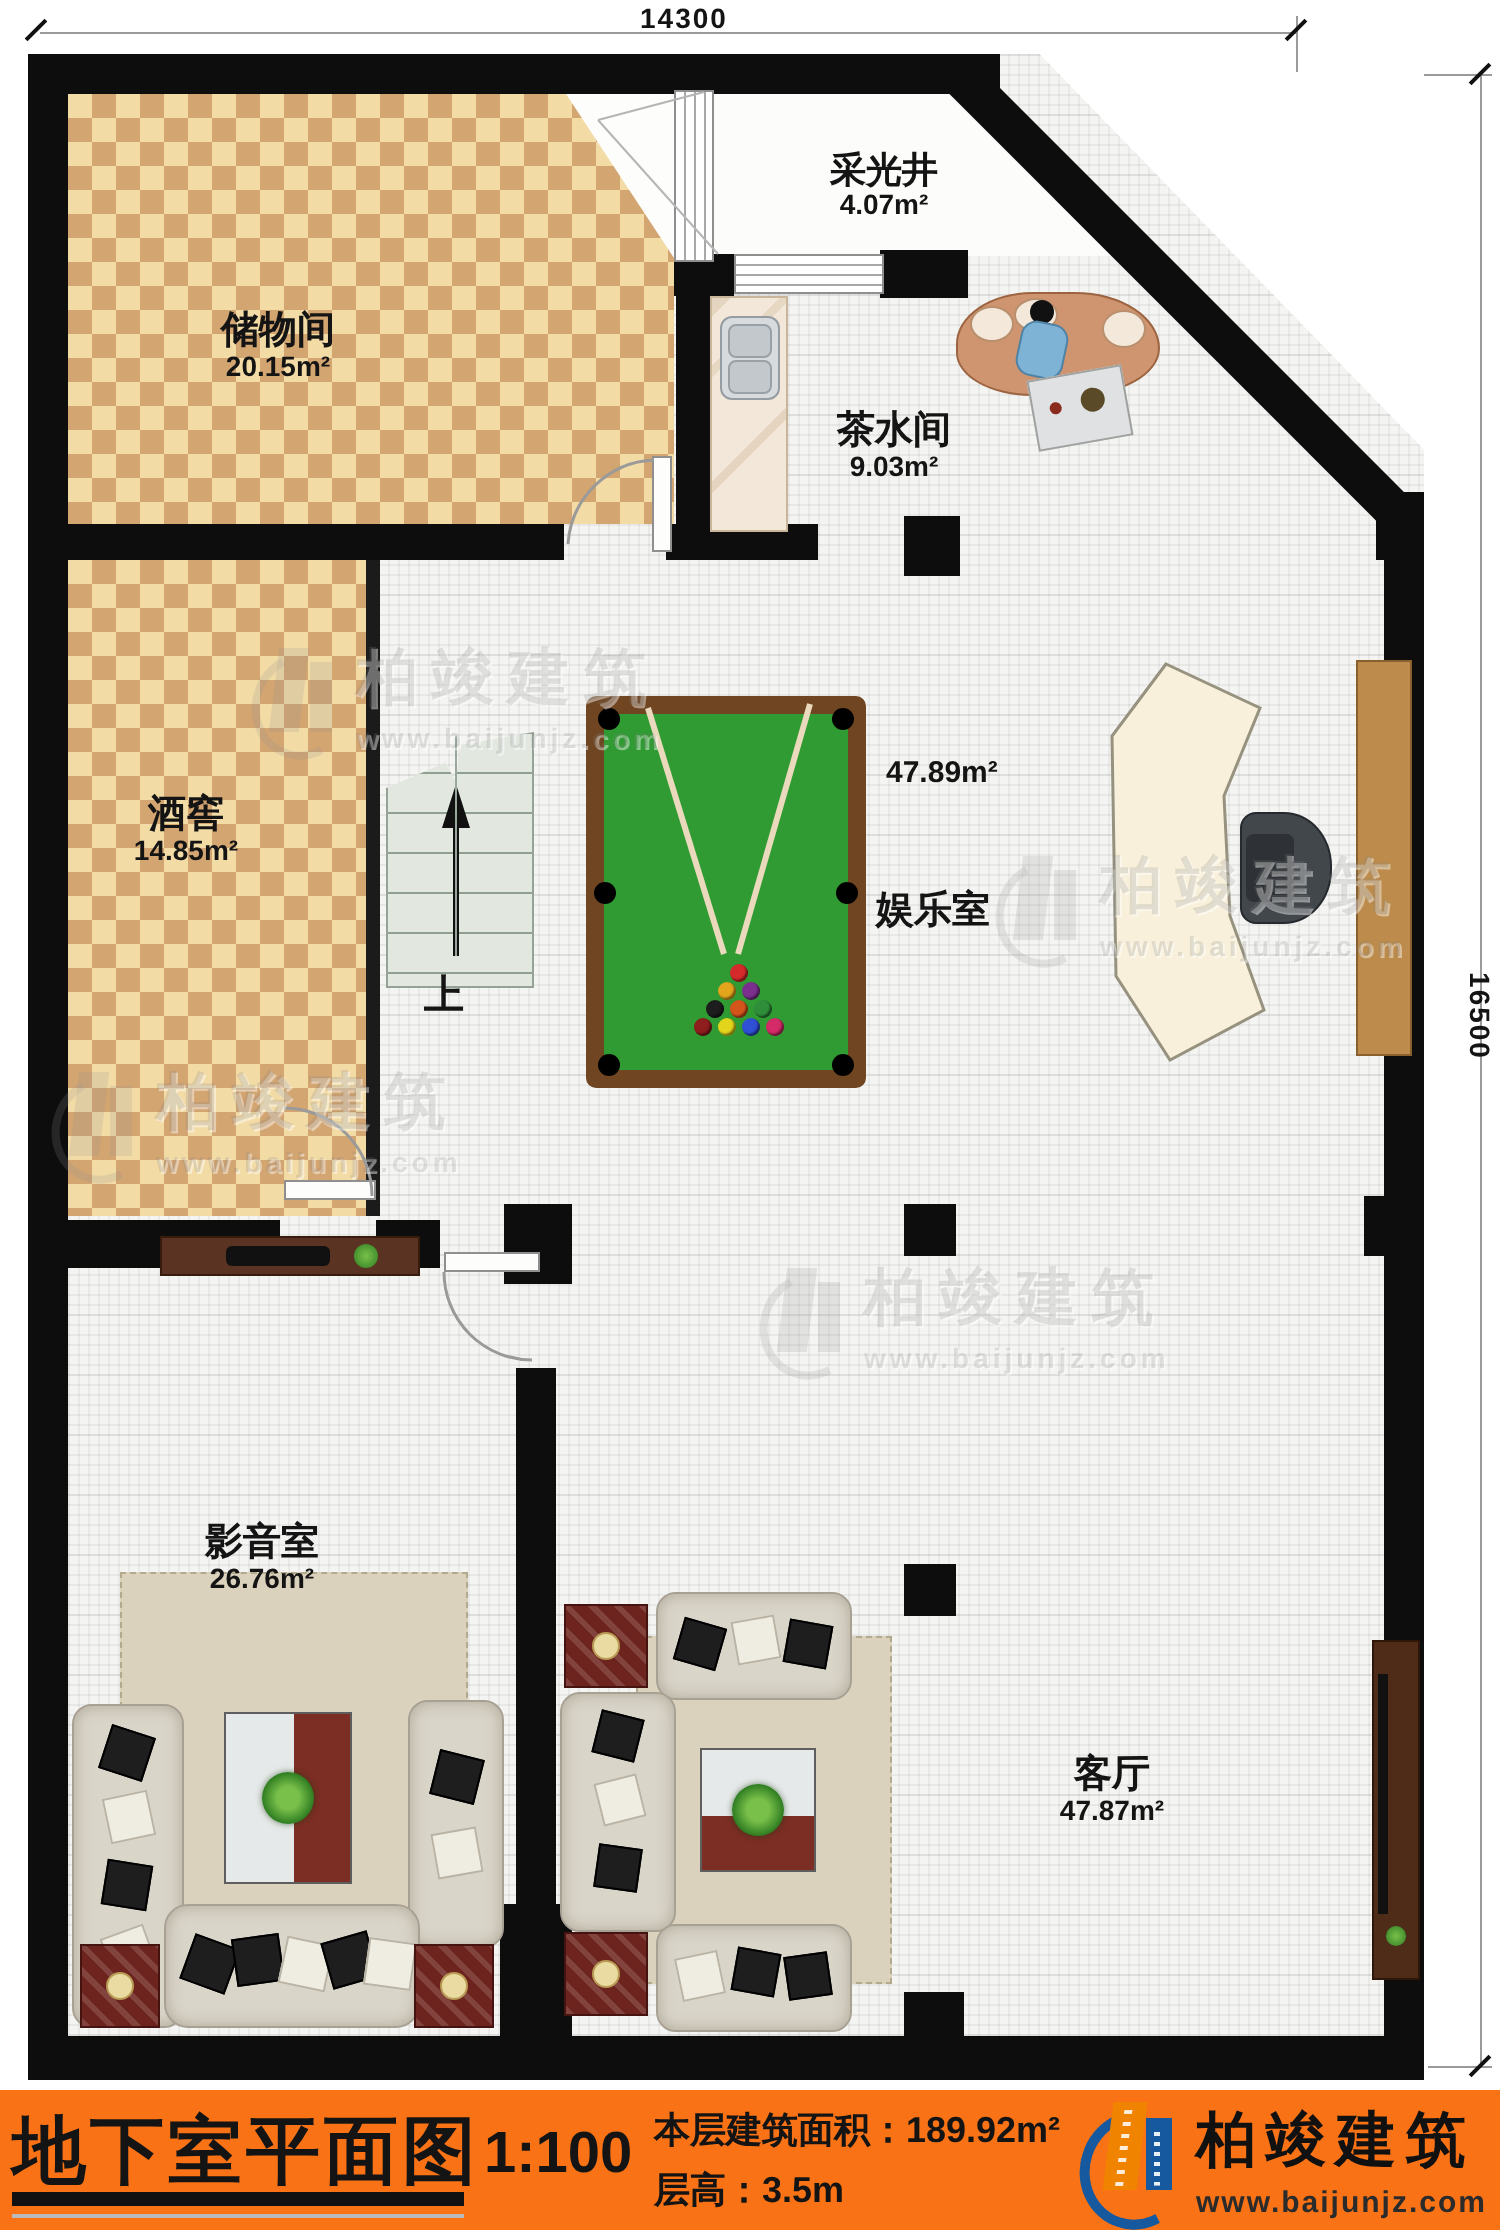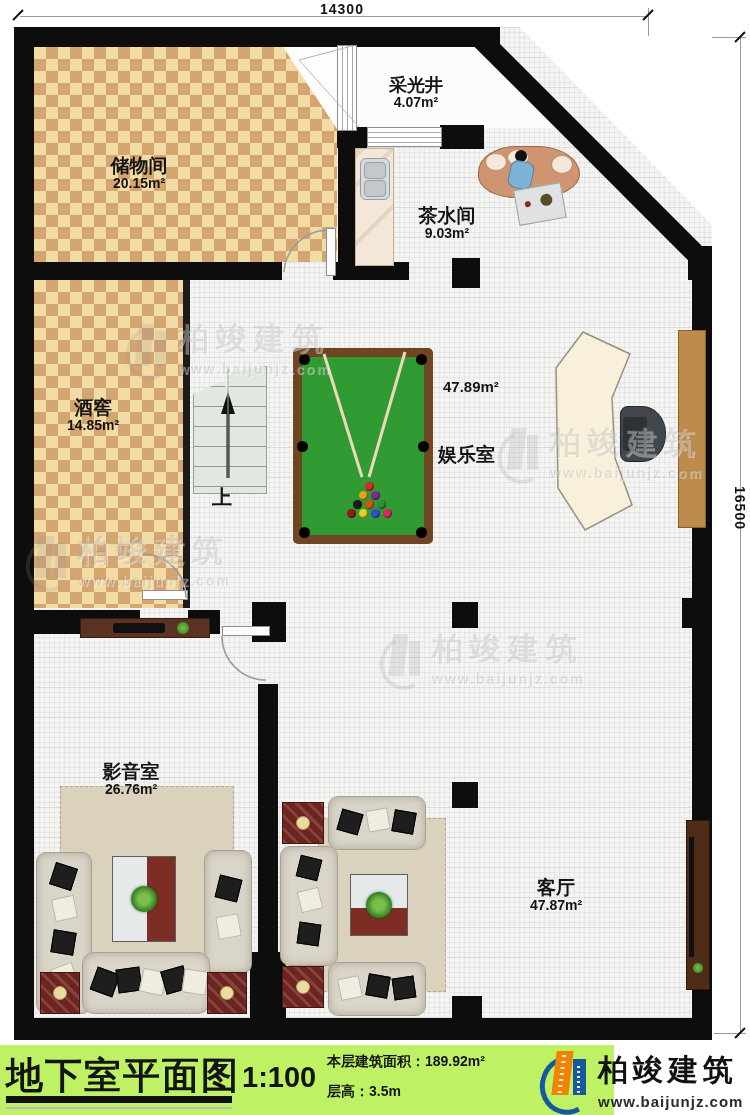--- a/index.html
+++ b/index.html
@@ -49,21 +49,21 @@
   .wm-swoosh{left:-2px;top:4px;width:42px;height:46px;border:4px solid transparent;
     border-left:4px solid rgba(145,145,145,.35);border-bottom:4px solid rgba(145,145,145,.35);
     border-radius:50%;transform:rotate(18deg);}
   .wm-brand{font-size:31px;font-weight:bold;letter-spacing:7px;color:rgba(128,128,128,.38);
     text-shadow:1px 1px 0 rgba(255,255,255,.8);}
   .wm-url{font-size:14px;font-weight:bold;letter-spacing:2px;color:rgba(128,128,128,.38);
     text-shadow:1px 1px 0 rgba(255,255,255,.8);margin-top:1px;}
   
   .page-title{font-size:37px;font-weight:bold;letter-spacing:2px;}
   .scale-text{font-size:29px;font-weight:bold;}
-  .spec-line{font-size:14px;font-weight:bold;}
+  .spec-line{font-size:18px;font-weight:bold;}
   .logo-icon{position:relative;width:50px;height:58px;}
   .lg-b1{position:absolute;left:12px;top:2px;width:17px;height:44px;background:#f08300;transform:skewX(-7deg);
     background-image:repeating-linear-gradient(0deg,rgba(255,255,255,.85) 0 2px,transparent 2px 6px);background-size:4px 100%;background-repeat:no-repeat;background-position:6px 4px;}
   .lg-b2{position:absolute;left:31px;top:10px;width:13px;height:36px;background:#17599f;
     background-image:repeating-linear-gradient(0deg,rgba(255,255,255,.9) 0 2px,transparent 2px 5px);background-size:3px 80%;background-repeat:no-repeat;background-position:4px 5px;}
   .lg-swoosh{position:absolute;left:-2px;top:6px;width:46px;height:50px;border:5px solid transparent;
     border-left:5px solid #17599f;border-bottom:5px solid #17599f;border-radius:50%;transform:rotate(18deg);}
   .brand-name{font-size:30px;font-weight:bold;letter-spacing:5px;color:#111;}
   .brand-url{font-size:15px;font-weight:bold;letter-spacing:1px;color:#2b2b2b;margin-top:2px;}
 </style>
@@ -243,21 +243,21 @@
   <div class="abs dim-line" style="left:712px;top:37px;width:34px;height:1px;"></div>
   <div class="abs dim-line" style="left:714px;top:1033px;width:32px;height:1px;"></div>
   <div class="abs tick" style="left:733px;top:36px;"></div>
   <div class="abs tick" style="left:733px;top:1032px;"></div>
   <div class="abs dim-label" style="left:718px;top:500px;transform:rotate(90deg);">16500</div>
 
   <div class="abs room-label" style="left:139px;top:156px;">
     <div class="room-name">储物间</div>
     <div class="room-area">20.15m²</div>
   </div>
-  <div class="abs room-label" style="left:416px;top:76px;">
+  <div class="abs room-label" style="left:442px;top:76px;">
     <div class="room-name" style="font-size:18px;">采光井</div>
     <div class="room-area">4.07m²</div>
   </div>
   <div class="abs room-label" style="left:447px;top:206px;">
     <div class="room-name">茶水间</div>
     <div class="room-area">9.03m²</div>
   </div>
   <div class="abs room-label" style="left:93px;top:398px;">
     <div class="room-name">酒窖</div>
     <div class="room-area">14.85m²</div>
@@ -312,21 +312,21 @@
         <span class="wm-b2"></span>
         <span class="wm-swoosh"></span>
       </div>
     <div>
         <div class="wm-brand">柏竣建筑</div>
         <div class="wm-url">www.baijunjz.com</div>
       </div>
   </div>
 </div>
 
-<div class="abs" style="left:0;top:1045px;width:614px;height:70px;background:#bef264;">
+<div class="abs" style="left:0;top:1045px;width:750px;height:70px;background:#f97316;">
   <div class="abs page-title" style="left:6px;top:6px;">地下室平面图</div>
   <div class="abs" style="left:6px;top:51px;width:226px;height:7px;background:#111;"></div>
   <div class="abs" style="left:6px;top:62px;width:226px;height:2px;background:#bbb;"></div>
   <div class="abs scale-text" style="left:242px;top:16px;">1:100</div>
   <div class="abs spec-line" style="left:327px;top:8px;">
     <span>本层建筑面积：</span><span>189.92m²</span>
   </div>
   <div class="abs spec-line" style="left:327px;top:38px;">
     <span>层高：</span><span>3.5m</span>
   </div>

